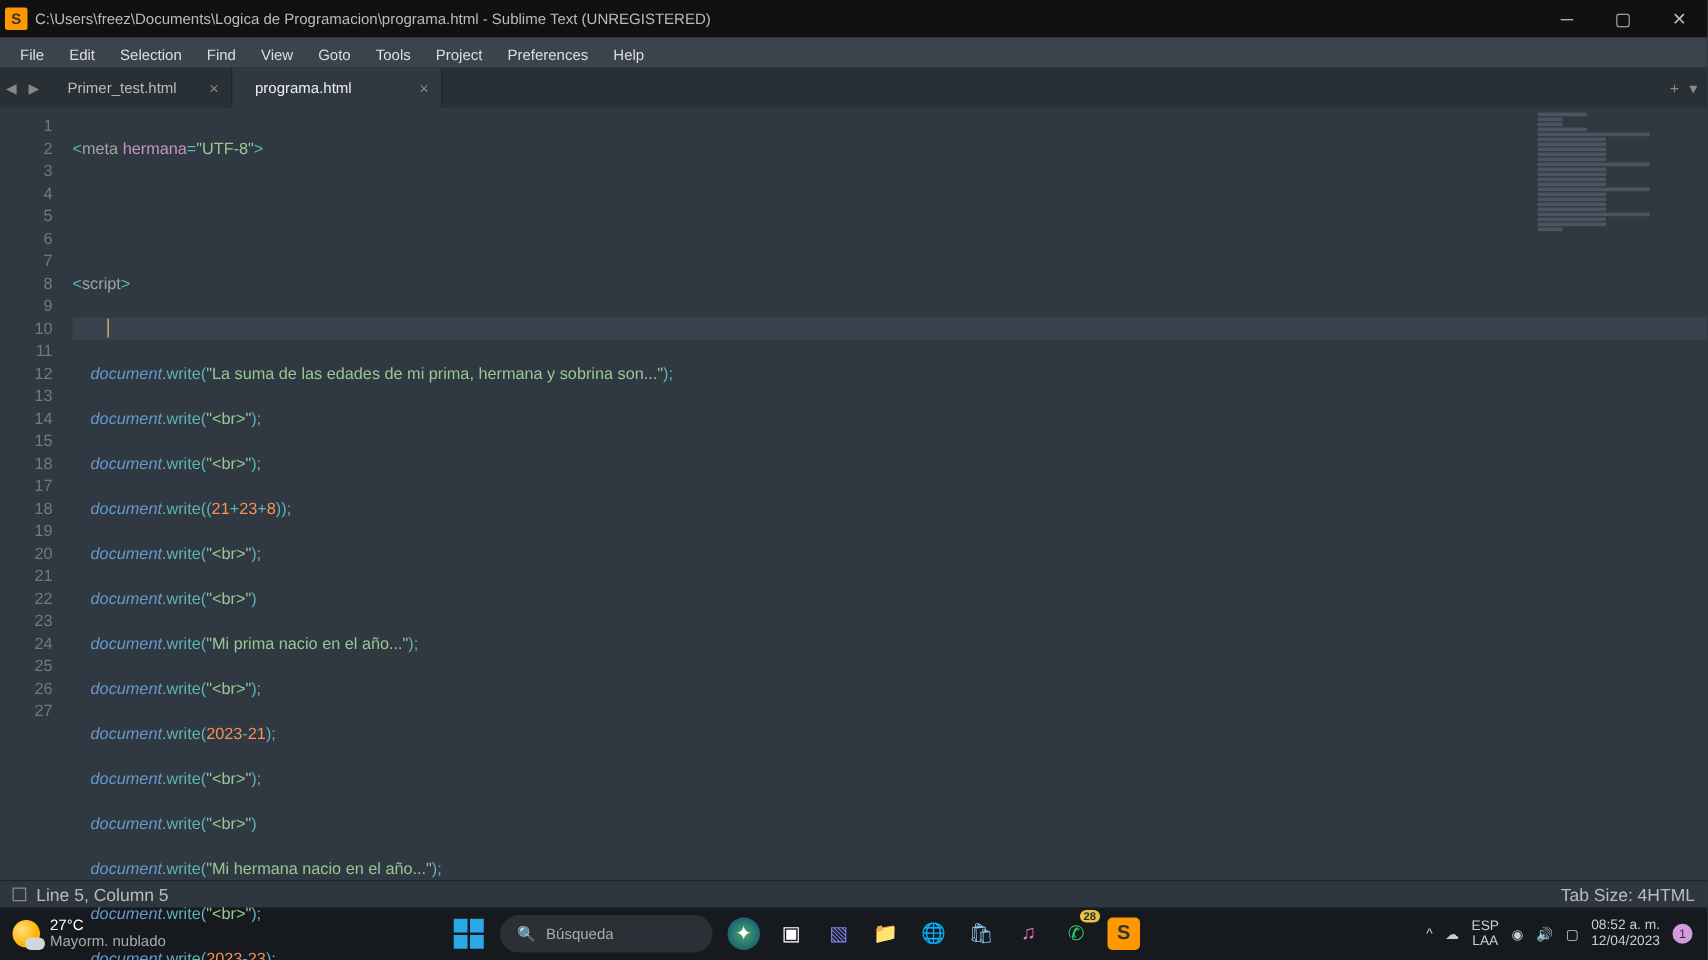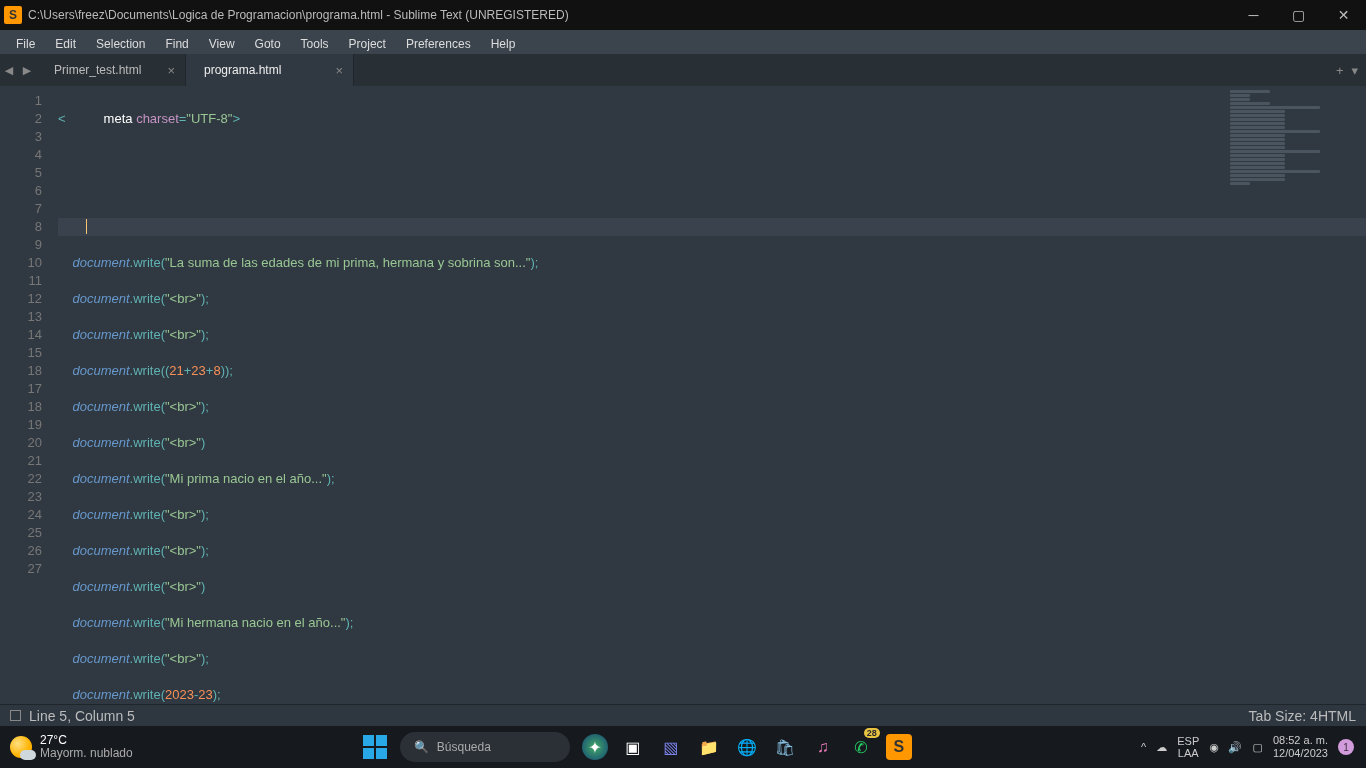--- a/index.html
+++ b/index.html
@@ -24,21 +24,21 @@
 
 #editorwrap { display:flex; height:calc(768px - 30px - 24px - 32px - 22px - 42px); position:relative;}
 #gutter { width:50px; background:#303841; text-align:right; padding:6px 8px 0 0; color:#777; font:13px/18px Consolas,monospace; user-select:none;}
 #gutter div { height:18px; }
 #code { flex:1; padding:6px 0 0 8px; font:13px/18px Consolas,monospace; white-space:pre; color:#d8dee9; position:relative;}
 #code .line { height:18px; }
 .line.hl { background:#3a434d; }
 .cursor { display:inline-block; width:1px; height:15px; background:#f8c471; vertical-align:text-bottom; margin-left:28px;}
 
 .pun { color:#5fb3b3; }          
-.tag { color:#ffffff;margin-left:38px; }          
+.tag { color:#a3a3a3; }          
 .attr { color:#c594c5; }         
 .str { color:#99c794; }          
 .obj { color:#6699cc; font-style:italic; }   
 .meth{ color:#5fb3b3; }          
 .num { color:#f99157; }          
 
 #minimap { position:absolute; top:4px; right:16px; width:120px; height:100px; }
 #minimap .ml { height:3px; margin-bottom:1px; border-radius:1px; }
 #minimap .m1{ width:40px; background:#4a5560;} 
 #minimap .m2{ width:20px; background:#4a5560;} 
@@ -134,32 +134,34 @@
       <div>20</div>
       <div>21</div>
       <div>22</div>
       <div>23</div>
       <div>24</div>
       <div>25</div>
       <div>26</div>
       <div>27</div>
     </div>
   <div id="code">
-<div class="line"><span class="pun">&lt;</span><span class="tag">meta</span> <span class="attr">charset</span><span class="pun">=</span><span class="str">"UTF-8"</span><span class="pun">&gt;</span></div>
+<div class="line"><span class="pun">&lt;</span><span class="tag">meta</span> <span class="attr">hermana</span><span class="pun">=</span><span class="str">"UTF-8"</span><span class="pun">&gt;</span></div>
 <div class="line"></div>
 <div class="line"></div>
+<div class="line"><span class="pun">&lt;</span><span class="tag">script</span><span class="pun">&gt;</span></div>
 <div class="line hl"><span class="cursor"></span></div>
 <div class="line">    <span class="obj">document</span><span class="pun">.</span><span class="meth">write</span><span class="pun">(</span><span class="str">"La suma de las edades de mi prima, hermana y sobrina son..."</span><span class="pun">);</span></div>
 <div class="line">    <span class="obj">document</span><span class="pun">.</span><span class="meth">write</span><span class="pun">(</span><span class="str">"&lt;br&gt;"</span><span class="pun">);</span></div>
 <div class="line">    <span class="obj">document</span><span class="pun">.</span><span class="meth">write</span><span class="pun">(</span><span class="str">"&lt;br&gt;"</span><span class="pun">);</span></div>
 <div class="line">    <span class="obj">document</span><span class="pun">.</span><span class="meth">write</span><span class="pun">((</span><span class="num">21</span><span class="pun">+</span><span class="num">23</span><span class="pun">+</span><span class="num">8</span><span class="pun">));</span></div>
 <div class="line">    <span class="obj">document</span><span class="pun">.</span><span class="meth">write</span><span class="pun">(</span><span class="str">"&lt;br&gt;"</span><span class="pun">);</span></div>
 <div class="line">    <span class="obj">document</span><span class="pun">.</span><span class="meth">write</span><span class="pun">(</span><span class="str">"&lt;br&gt;"</span><span class="pun">)</span></div>
 <div class="line">    <span class="obj">document</span><span class="pun">.</span><span class="meth">write</span><span class="pun">(</span><span class="str">"Mi prima nacio en el año..."</span><span class="pun">);</span></div>
 <div class="line">    <span class="obj">document</span><span class="pun">.</span><span class="meth">write</span><span class="pun">(</span><span class="str">"&lt;br&gt;"</span><span class="pun">);</span></div>
+<div class="line">    <span class="obj">document</span><span class="pun">.</span><span class="meth">write</span><span class="pun">(</span><span class="num">2023</span><span class="pun">-</span><span class="num">21</span><span class="pun">);</span></div>
 <div class="line">    <span class="obj">document</span><span class="pun">.</span><span class="meth">write</span><span class="pun">(</span><span class="str">"&lt;br&gt;"</span><span class="pun">);</span></div>
 <div class="line">    <span class="obj">document</span><span class="pun">.</span><span class="meth">write</span><span class="pun">(</span><span class="str">"&lt;br&gt;"</span><span class="pun">)</span></div>
 <div class="line">    <span class="obj">document</span><span class="pun">.</span><span class="meth">write</span><span class="pun">(</span><span class="str">"Mi hermana nacio en el año..."</span><span class="pun">);</span></div>
 <div class="line">    <span class="obj">document</span><span class="pun">.</span><span class="meth">write</span><span class="pun">(</span><span class="str">"&lt;br&gt;"</span><span class="pun">);</span></div>
 <div class="line">    <span class="obj">document</span><span class="pun">.</span><span class="meth">write</span><span class="pun">(</span><span class="num">2023</span><span class="pun">-</span><span class="num">23</span><span class="pun">);</span></div>
 
 
 
 
 

